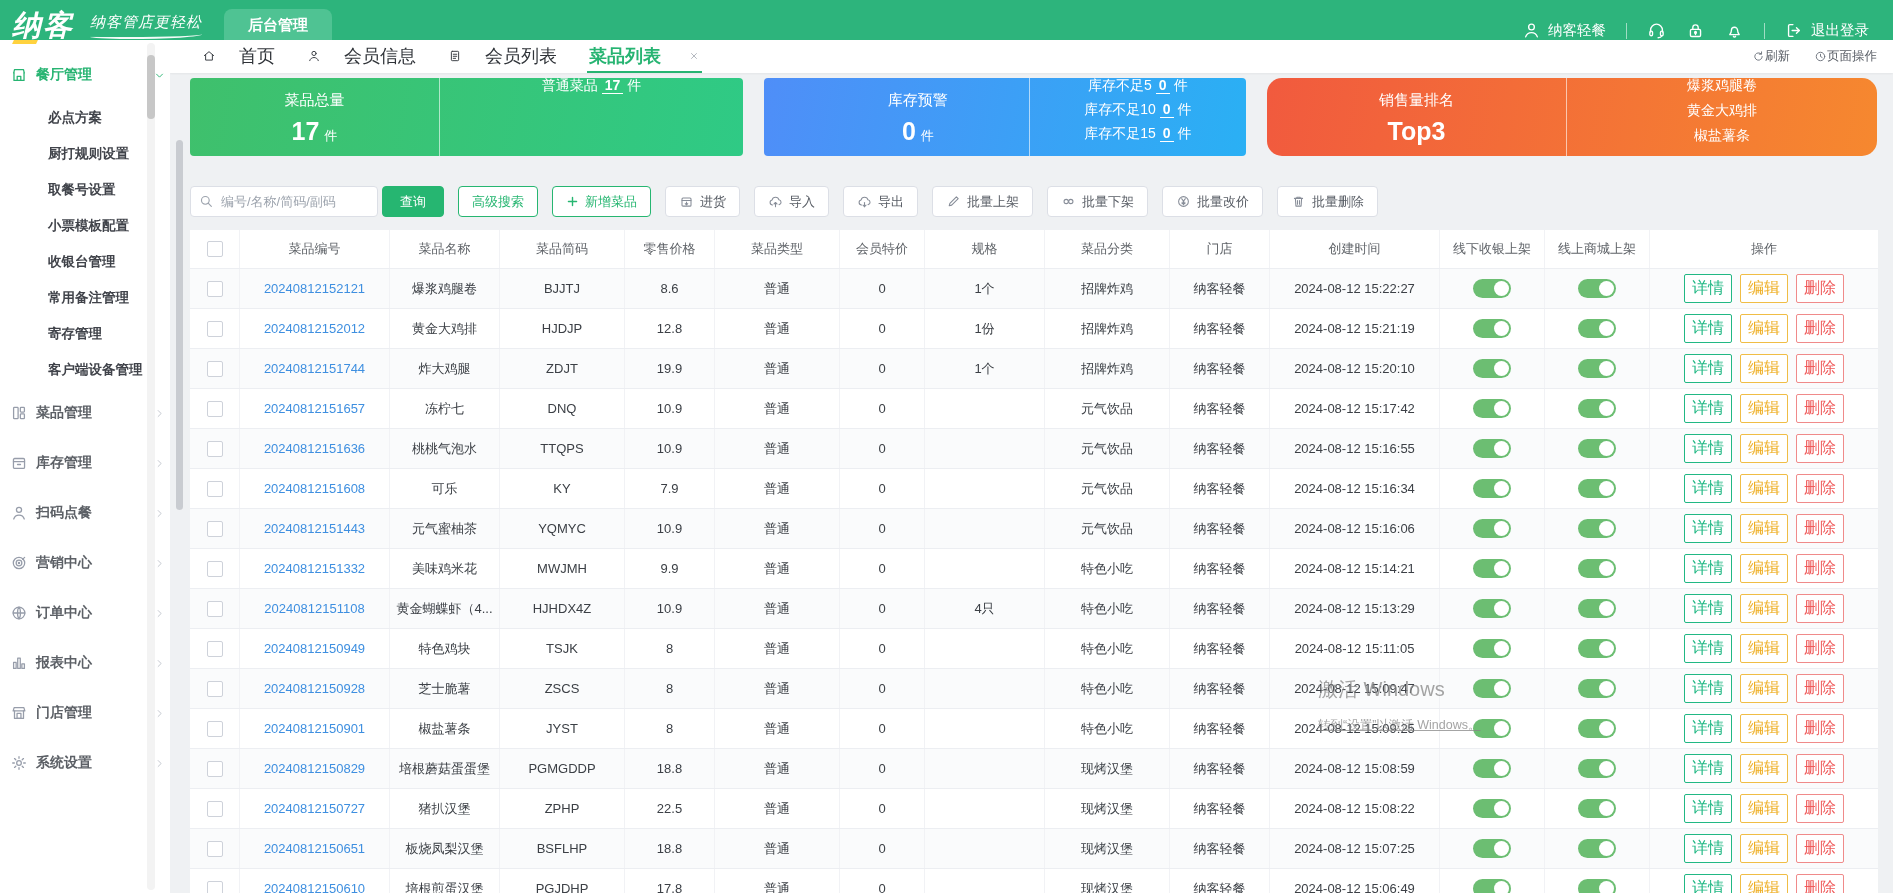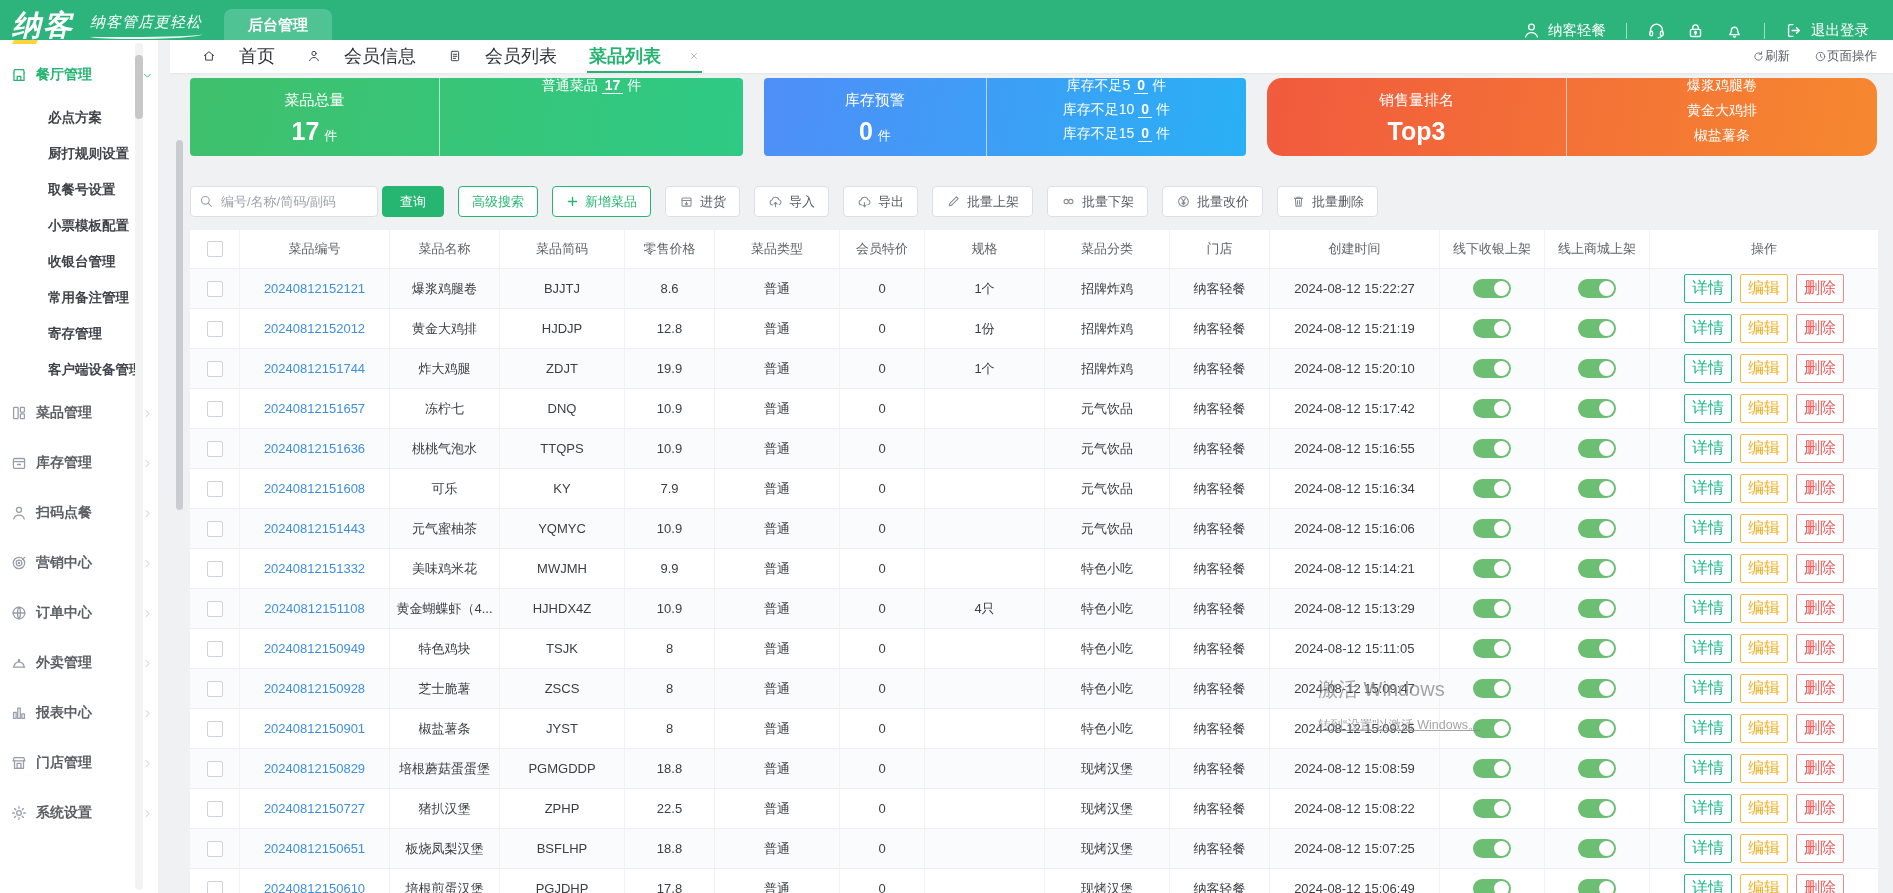--- a/index.html
+++ b/index.html
@@ -15,21 +15,21 @@
   .slogan{font-size:15px;font-style:italic;letter-spacing:1px;}
   .swoosh{height:5px;border-bottom:2px solid rgba(255,255,255,.95);border-radius:0 0 100% 50%;}
   .admin-tab{align-self:flex-end;height:31px;line-height:31px;background:#4fc393;border-radius:8px 8px 0 0;
     padding:0 24px;font-size:15px;font-weight:bold;margin-left:8px;cursor:pointer;}
   .topbar-right{margin-left:auto;display:flex;align-items:center;gap:20px;padding-right:24px;font-size:14.5px;}
   .tb-divider{width:1px;height:16px;background:rgba(255,255,255,.55);}
   .tb-item{display:flex;align-items:center;gap:7px;cursor:pointer;}
   .tb-item .icn,.tb-icn{width:19px;height:19px;display:inline-block;cursor:pointer;}
 
   
-  .sidebar{position:absolute;left:0;top:40px;width:158px;bottom:0;background:#fff;z-index:2;}
+  .sidebar{position:absolute;left:0;top:40px;width:170px;bottom:0;background:#fff;z-index:2;}
   #sidebar-menu{padding-top:10px;}
   .side-item{display:flex;align-items:center;height:50px;padding:0 4px 0 10px;color:#5c6066;font-size:14px;font-weight:600;cursor:pointer;}
   .side-item .s-icn{width:18px;height:18px;margin-right:8px;color:#979daa;flex:none;}
   .side-item .chev{width:13px;height:13px;margin-left:auto;color:#c0c4cc;flex:none;}
   .side-item.active{color:#27b472;}
   .side-item.active .s-icn,.side-item.active .chev{color:#27b472;}
   .side-sub{height:36px;line-height:36px;padding-left:48px;font-size:13.5px;color:#40434a;font-weight:600;cursor:pointer;white-space:nowrap;}
   .side-scrollbar{position:absolute;right:15px;top:3px;bottom:3px;width:8px;background:#f3f3f3;border-radius:4px;}
   .side-thumb{width:8px;height:64px;background:#c7c7c7;border-radius:4px;margin-top:12px;}
 
@@ -48,21 +48,21 @@
   .tr-item .icn{width:13px;height:13px;color:#6a707a;}
 
   
   .cards{display:flex;margin:5px 0 0 20px;height:78px;gap:21px;}
   .card{display:flex;border-radius:4px;color:#fff;overflow:hidden;}
   .card-green{width:553px;background:linear-gradient(100deg,#3fc06c,#2fca85);}
   .card-blue{width:482px;background:linear-gradient(100deg,#4f8ef8,#2ab0f4);}
   .card-orange{width:610px;background:linear-gradient(100deg,#f15a3e,#f6882f);border-radius:15px;}
   .card-left{display:flex;flex-direction:column;align-items:center;justify-content:center;gap:9px;border-right:1px solid rgba(255,255,255,.6);}
   .card-green .card-left{width:45%;}
-  .card-blue .card-left{width:46%;}
+  .card-blue .card-left{width:46%;padding-left:43px;}
   .card-orange .card-left{width:49%;}
   .card-title{font-size:15px;}
   .card-value{font-size:25px;font-weight:bold;line-height:1;}
   .card-value .unit{font-size:13px;font-weight:normal;margin-left:5px;}
   .card-right{flex:1;display:flex;flex-direction:column;align-items:center;overflow:hidden;}
   .c-line{font-size:14px;line-height:24px;white-space:nowrap;}
   .card-right .c-line:first-child{margin-top:-5px;}
   .uval{border-bottom:1px solid #fff;padding:0 3px;margin:0 4px;font-weight:bold;}
 
   
@@ -258,36 +258,20 @@
         <span class="s-label">订单中心</span>
         <span class="icn chev">
           <svg viewBox="0 0 24 24" fill="none" stroke="currentColor" stroke-width="1.7" stroke-linecap="round" stroke-linejoin="round">
             <path d="M9.5 6.5 15 12l-5.5 5.5"></path>
           </svg>
         </span>
       </div>
       <div class="side-item">
         <span class="icn s-icn">
           <svg viewBox="0 0 24 24" fill="none" stroke="currentColor" stroke-width="1.7" stroke-linecap="round" stroke-linejoin="round">
-            <path d="M4.4 17.4h15.2"></path>
-            <path d="M5.2 17.4a6.8 6.8 0 0 1 13.6 0"></path>
-            <path d="M12 10.6V9.2"></path>
-            <circle cx="12" cy="8.4" r="0.9"></circle>
-          </svg>
-        </span>
-        <span class="s-label">外卖管理</span>
-        <span class="icn chev">
-          <svg viewBox="0 0 24 24" fill="none" stroke="currentColor" stroke-width="1.7" stroke-linecap="round" stroke-linejoin="round">
-            <path d="M9.5 6.5 15 12l-5.5 5.5"></path>
-          </svg>
-        </span>
-      </div>
-      <div class="side-item">
-        <span class="icn s-icn">
-          <svg viewBox="0 0 24 24" fill="none" stroke="currentColor" stroke-width="1.7" stroke-linecap="round" stroke-linejoin="round">
             <rect x="4.8" y="11.2" width="3.4" height="8"></rect>
             <rect x="10.3" y="5.6" width="3.4" height="13.6"></rect>
             <rect x="15.8" y="13.2" width="3.4" height="6"></rect>
           </svg>
         </span>
         <span class="s-label">报表中心</span>
         <span class="icn chev">
           <svg viewBox="0 0 24 24" fill="none" stroke="currentColor" stroke-width="1.7" stroke-linecap="round" stroke-linejoin="round">
             <path d="M9.5 6.5 15 12l-5.5 5.5"></path>
           </svg>

